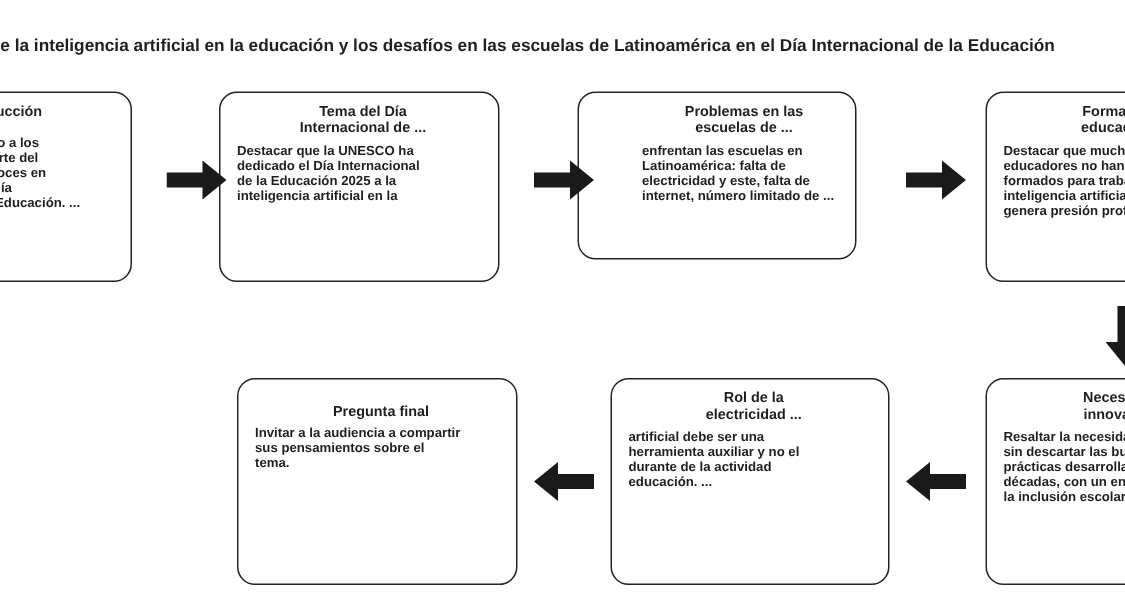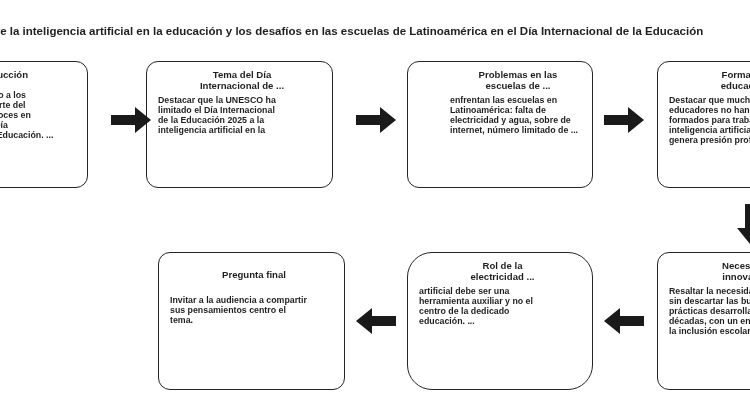--- a/index.html
+++ b/index.html
@@ -17,21 +17,21 @@
     background:#ffffff; border:1.5px solid #242424; border-radius:12px;
     padding:7px 6px 0 11px;
   }
   .ntitle{
     text-align:center; font-size:9.6px; font-weight:700;
     line-height:11px; margin-bottom:5px;
   }
   .nbody{ font-size:8.8px; font-weight:700; line-height:9.9px; }
   .nbody div{ white-space:nowrap; }
   .node.intro .nbody{ margin-top:11px; }
-  .node.pregunta .ntitle{ margin-top:9px; margin-bottom:16px; }
+  .node.pregunta .ntitle{ margin-top:9px; margin-bottom:4px; }
   .arrow{ position:absolute; }
   .arrow svg{ display:block; }
   .arrow polygon{ fill:#1a1a1a; }
 </style>
 </head>
 <body>
 
 <div class="canvas">
 
   <div class="main-title" style="left:-26px; top:25px;">Sobre la inteligencia artificial en la educación y los desafíos en las escuelas de Latinoamérica en el Día Internacional de la Educación</div>
@@ -47,35 +47,35 @@
     </div>
   </div>
 
   <div class="node" style="left:146px; top:61px; width:187px; height:127px;">
     <div class="ntitle">
       <div>Tema del Día</div>
       <div>Internacional de ...</div>
     </div>
     <div class="nbody">
       <div>Destacar que la UNESCO ha</div>
-      <div>limitado el Día Internacional</div>
+      <div>dedicado el Día Internacional</div>
       <div>de la Educación 2025 a la</div>
       <div>inteligencia artificial en la</div>
     </div>
   </div>
 
-  <div class="node" style="left:407px; top:61px; width:186px; height:127px;padding-left:42px;">
+  <div class="node" style="left:385px; top:61px; width:186px; height:112px;padding-left:42px;">
     <div class="ntitle">
       <div>Problemas en las</div>
       <div>escuelas de ...</div>
     </div>
     <div class="nbody">
       <div>enfrentan las escuelas en</div>
       <div>Latinoamérica: falta de</div>
-      <div>electricidad y agua, sobre de</div>
+      <div>electricidad y este, falta de</div>
       <div>internet, número limitado de ...</div>
     </div>
   </div>
 
   <div class="node" style="left:657px; top:61px; width:187px; height:127px;">
     <div class="ntitle">
       <div>Formación de</div>
       <div>educadores ...</div>
     </div>
     <div class="nbody">
@@ -94,38 +94,38 @@
     </div>
     <div class="nbody">
       <div>Resaltar la necesidad de innovar</div>
       <div>sin descartar las buenas</div>
       <div>prácticas desarrolladas durante</div>
       <div>décadas, con un enfoque en</div>
       <div>la inclusión escolar. ...</div>
     </div>
   </div>
 
-  <div class="node" style="left:407px; top:252px; width:186px; height:138px;border-radius:25px;">
+  <div class="node" style="left:407px; top:252px; width:186px; height:138px;">
     <div class="ntitle">
       <div>Rol de la</div>
       <div>electricidad ...</div>
     </div>
     <div class="nbody">
       <div>artificial debe ser una</div>
       <div>herramienta auxiliar y no el</div>
-      <div>centro de la dedicado</div>
+      <div>durante de la actividad</div>
       <div>educación. ...</div>
     </div>
   </div>
 
   <div class="node pregunta" style="left:158px; top:252px; width:187px; height:138px;">
     <div class="ntitle">Pregunta final</div>
     <div class="nbody">
       <div>Invitar a la audiencia a compartir</div>
-      <div>sus pensamientos centro el</div>
+      <div>sus pensamientos sobre el</div>
       <div>tema.</div>
     </div>
   </div>
 
   <div class="arrow" style="left:111px; top:106px;">
     <svg width="40" height="28" viewBox="0 0 40 28">
         <polygon points="0,9 24,9 24,1 40,14 24,27 24,19 0,19"></polygon>
       </svg>
   </div>
   <div class="arrow" style="left:356px; top:106px;">

